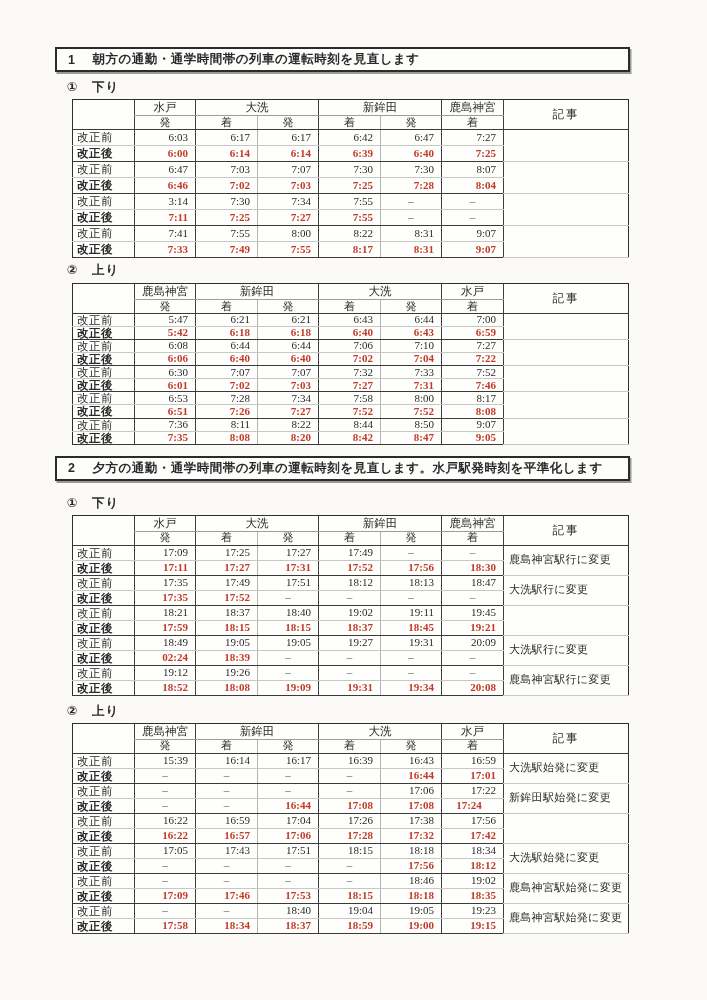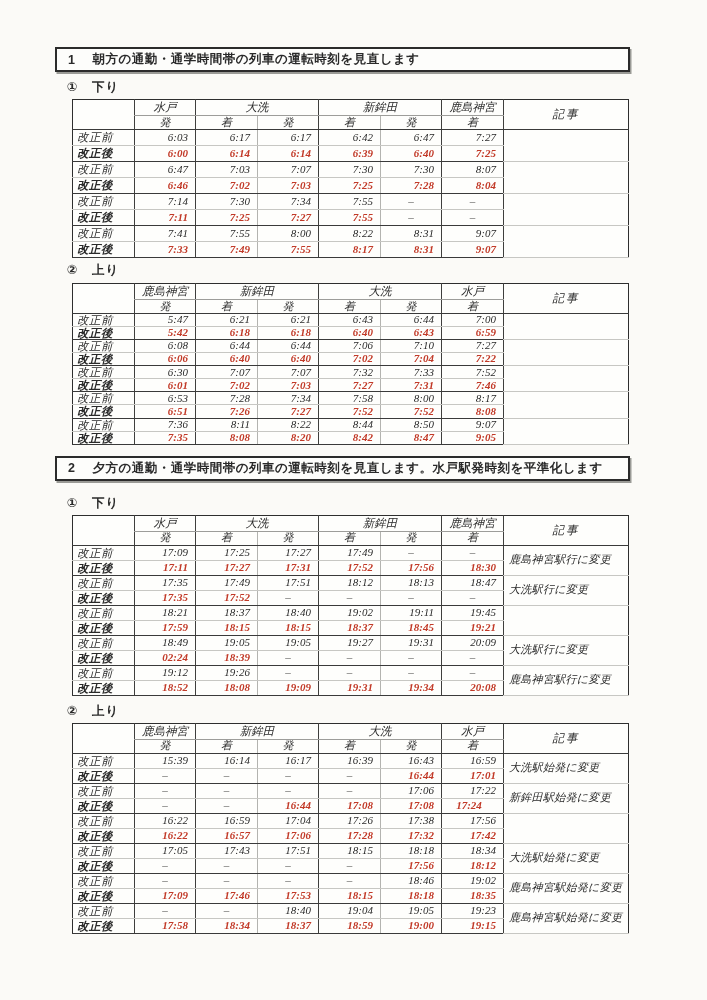--- a/index.html
+++ b/index.html
@@ -33,21 +33,21 @@
   .dir-label{
     margin:8px 0 4px 67px;
     font-family:"Liberation Sans","DejaVu Sans",sans-serif;
     font-weight:bold;font-size:12.5px;
     letter-spacing:1px;
     line-height:15px;
   }
   .dir-label.tight{margin-top:5px;}
   .dir-label.wide{margin-top:15px;}
 
-  .ttable{margin-left:72px;font-style:italic;}
+  .ttable{margin-left:72px;}
   table{
     border-collapse:collapse;
     table-layout:fixed;
     width:556px;
     border:1.6px solid #2e2e2e;
     background:#fefefc;
   }
   th,td{
     box-sizing:border-box;
     font-size:11px;font-weight:normal;
@@ -166,21 +166,21 @@
             <th class="rowlabel">改正後</th>
             <td class="cell bl-dark revised" style="color: rgb(194, 58, 40);">6:46</td>
             <td class="cell bl-dark revised" style="color: rgb(194, 58, 40);">7:02</td>
             <td class="cell bl-light revised" style="color: rgb(194, 58, 40);">7:03</td>
             <td class="cell bl-dark revised" style="color: rgb(194, 58, 40);">7:25</td>
             <td class="cell bl-light revised" style="color: rgb(194, 58, 40);">7:28</td>
             <td class="cell bl-dark revised" style="color: rgb(194, 58, 40);">8:04</td>
           </tr>
           <tr class="before">
             <th class="rowlabel">改正前</th>
-            <td class="cell bl-dark">7:14</td>
+            <td class="cell bl-dark">3:14</td>
             <td class="cell bl-dark">7:30</td>
             <td class="cell bl-light">7:34</td>
             <td class="cell bl-dark">7:55</td>
             <td class="cell bl-light dash">–</td>
             <td class="cell bl-dark dash">–</td>
             <td class="note note-left" rowspan="2"></td>
           </tr>
           <tr class="after">
             <th class="rowlabel">改正後</th>
             <td class="cell bl-dark revised" style="color: rgb(194, 58, 40);">7:11</td>

